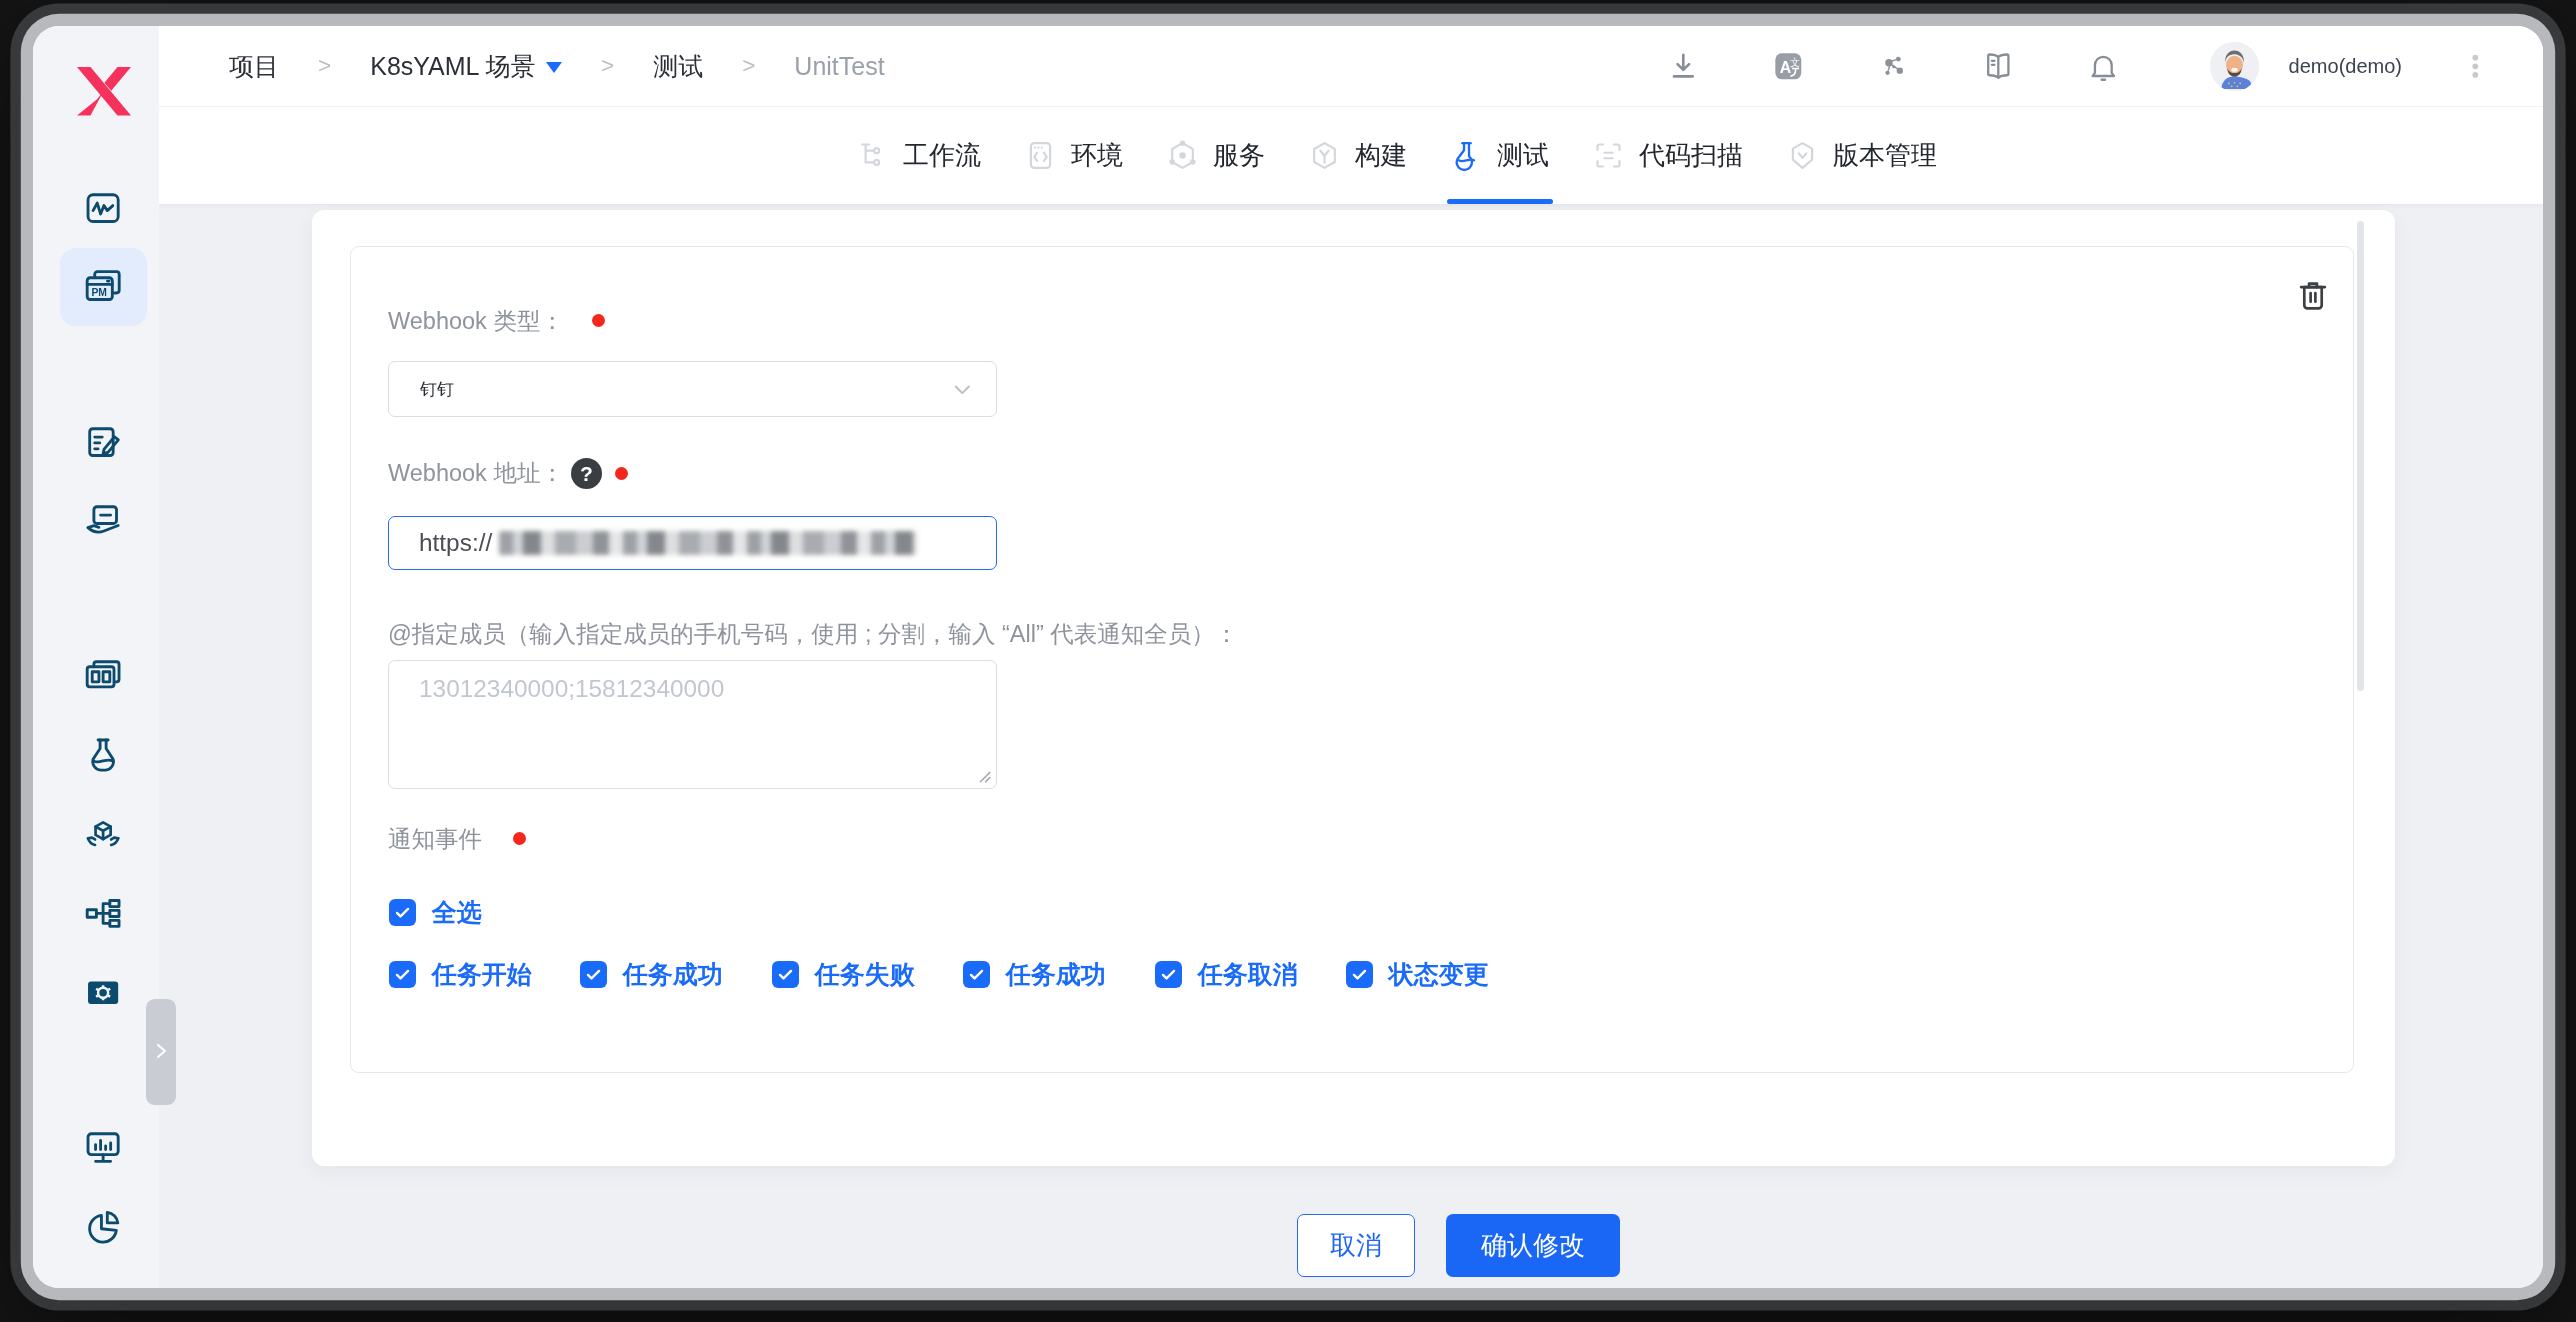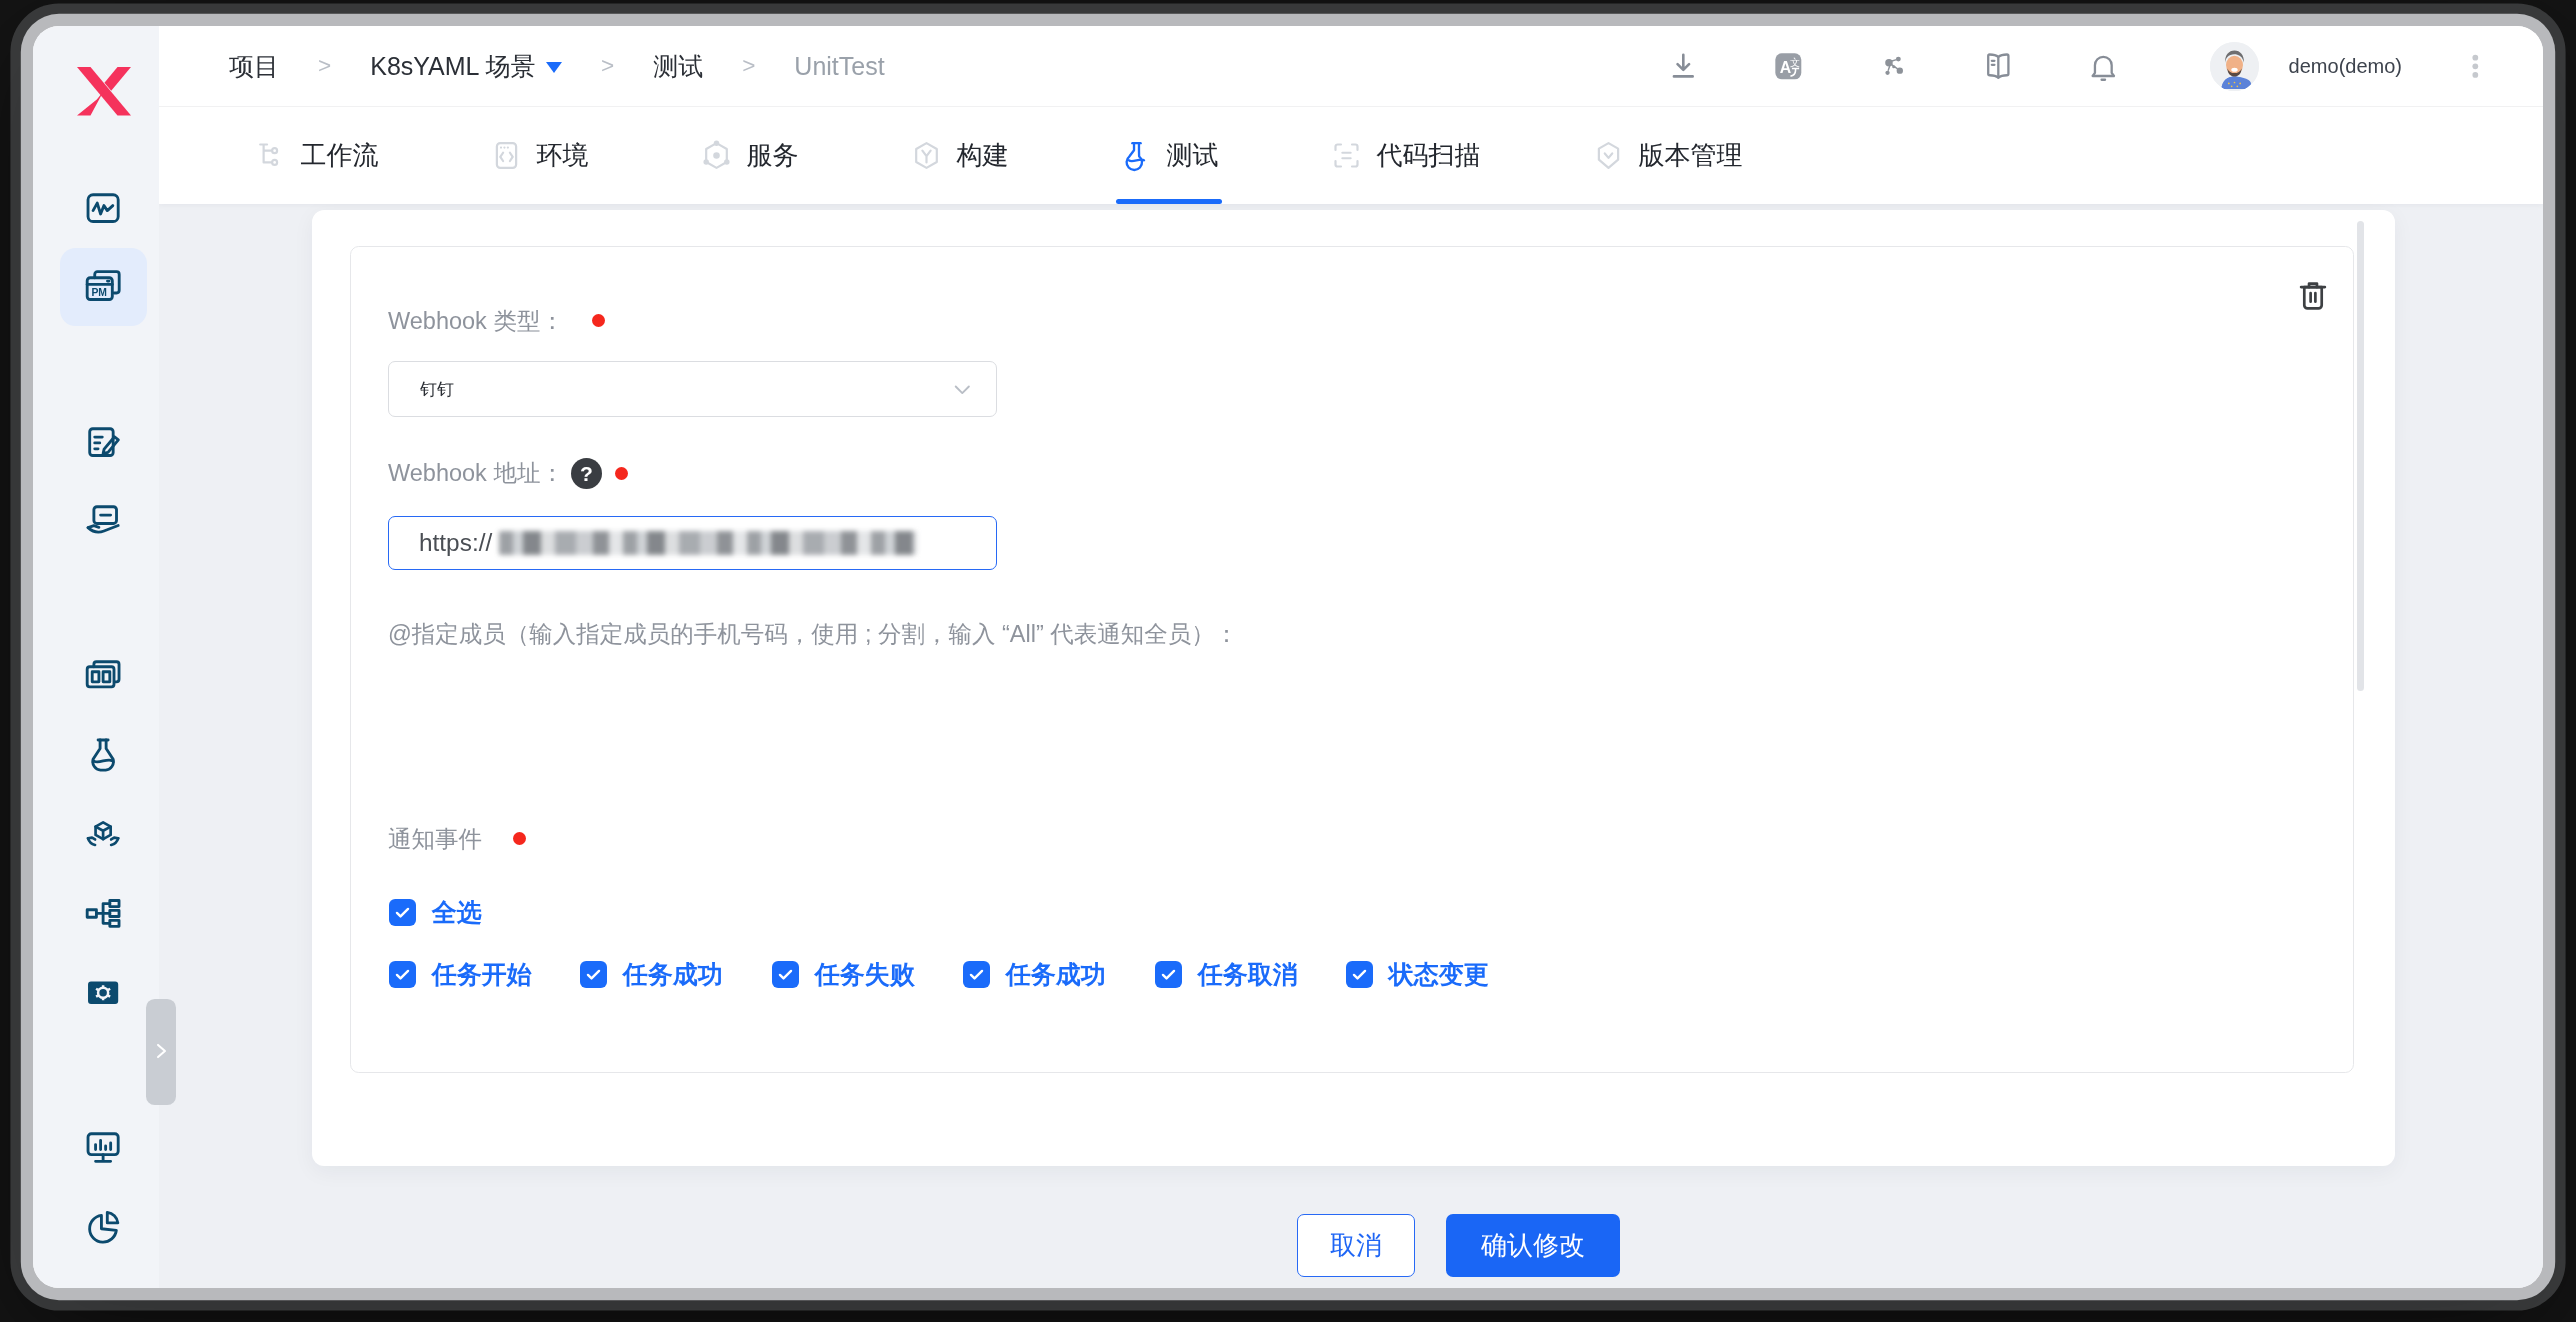--- a/index.html
+++ b/index.html
@@ -25,21 +25,21 @@
   .crumbs { position:absolute; left:70px; top:0; height:80px; display:flex; align-items:center; gap:39px; font-size:25px; color:#2b2f36; }
   .crumb-sep { color:#b9bec6; font-size:22.6px; }
   .crumb-muted { color:#9aa1aa; }
   .caret-down { width:0; height:0; border-left:8.7px solid transparent; border-right:8.7px solid transparent; border-top:11.3px solid #1a6bfa; display:inline-block; margin-left:10.4px; vertical-align:middle; }
   .top-actions { position:absolute; right:0; top:0; height:80px; display:flex; align-items:center; }
   .icon-btn { width:38px; height:38px; border:none; background:transparent; color:#878d97; cursor:pointer; padding:1.7px; }
   .icon-btn svg { width:100%; height:100%; }
   .avatar { width:49px; height:49px; border-radius:50%; overflow:hidden; background:#eef0f3; }
   .user-name { font-size:20px; color:#3d434d; margin-left:30px; }
   
-  .tabbar { position:absolute; left:126px; top:81px; right:0; height:97px; background:#fff; z-index:3; display:flex; align-items:center; padding-left:91px; gap:104px; box-shadow:0 1.7px 5.2px rgba(20,30,40,0.04); }
+  .tabbar { position:absolute; left:126px; top:81px; right:0; height:97px; background:#fff; z-index:3; display:flex; align-items:center; padding-left:91px; gap:36px; box-shadow:0 1.7px 5.2px rgba(20,30,40,0.04);justify-content:center; }
   .tab { position:relative; height:100%; display:flex; align-items:center; gap:14px; font-size:26px; color:#23272e; background:none; border:none; cursor:pointer; padding:0 3.5px; }
   .tab .t-icon { width:33px; height:33px; color:#d3d7dd; }
   .tab .t-icon svg { width:100%; height:100%; }
   .tab.active .t-icon { color:#1a6bfa; }
   .tab.active::after { content:""; position:absolute; left:0; right:0; bottom:0; height:5.2px; background:#1a6bfa; border-radius:2.6px; }
   
   .content { position:absolute; left:126px; top:178px; right:0; bottom:0; background:#eef0f4; }
   .wrapper { position:absolute; left:279px; top:184px; width:2083px; height:956px; background:#fff; border-radius:12.2px; box-shadow:0 5.2px 21px rgba(25,35,50,0.05); }
   .scroll-thumb { position:absolute; left:2324px; top:195px; width:7px; height:470px; background:#e2e4e8; border-radius:3.5px; }
   .card { position:absolute; left:317px; top:220px; width:2004px; height:827px; background:#fff; border:0.9px solid #e6e7ea; border-radius:8.7px; }
@@ -339,20 +339,27 @@
 
   <label class="f-label" style="left:355px; top:432px">Webhook 地址：</label>
   <button class="help-badge">?</button>
   <span class="req-dot" style="left:582px; top:441px"></span>
   <div class="url-input">
     <span>https://</span>
     <span class="redacted"></span>
   </div>
 
   <label class="f-label" style="left:355px; top:593px">@指定成员（输入指定成员的手机号码，使用 ; 分割，输入 “All” 代表通知全员）：</label>
+  <div class="textarea-wrap">
+    <textarea placeholder="13012340000;15812340000" style=""></textarea>
+    <span class="resize-glyph"><svg viewBox="0 0 22 22" stroke="#9aa0a8" stroke-width="1.6">
+          <line x1="8" y1="20" x2="20" y2="8"></line>
+          <line x1="14" y1="20" x2="20" y2="14"></line>
+        </svg></span>
+  </div>
 
   <label class="f-label" style="left:355px; top:798px">通知事件</label>
   <span class="req-dot" style="left:480px; top:806px"></span>
 
   <label class="chk-item" style="left:356px; top:870px">
     <span class="chk">
         <svg viewBox="0 0 24 24" fill="none">
           <path d="M5 12.5l4.5 4.5L19 7.5" stroke="#fff" stroke-width="3" stroke-linecap="round" stroke-linejoin="round"></path>
         </svg>
       </span>

